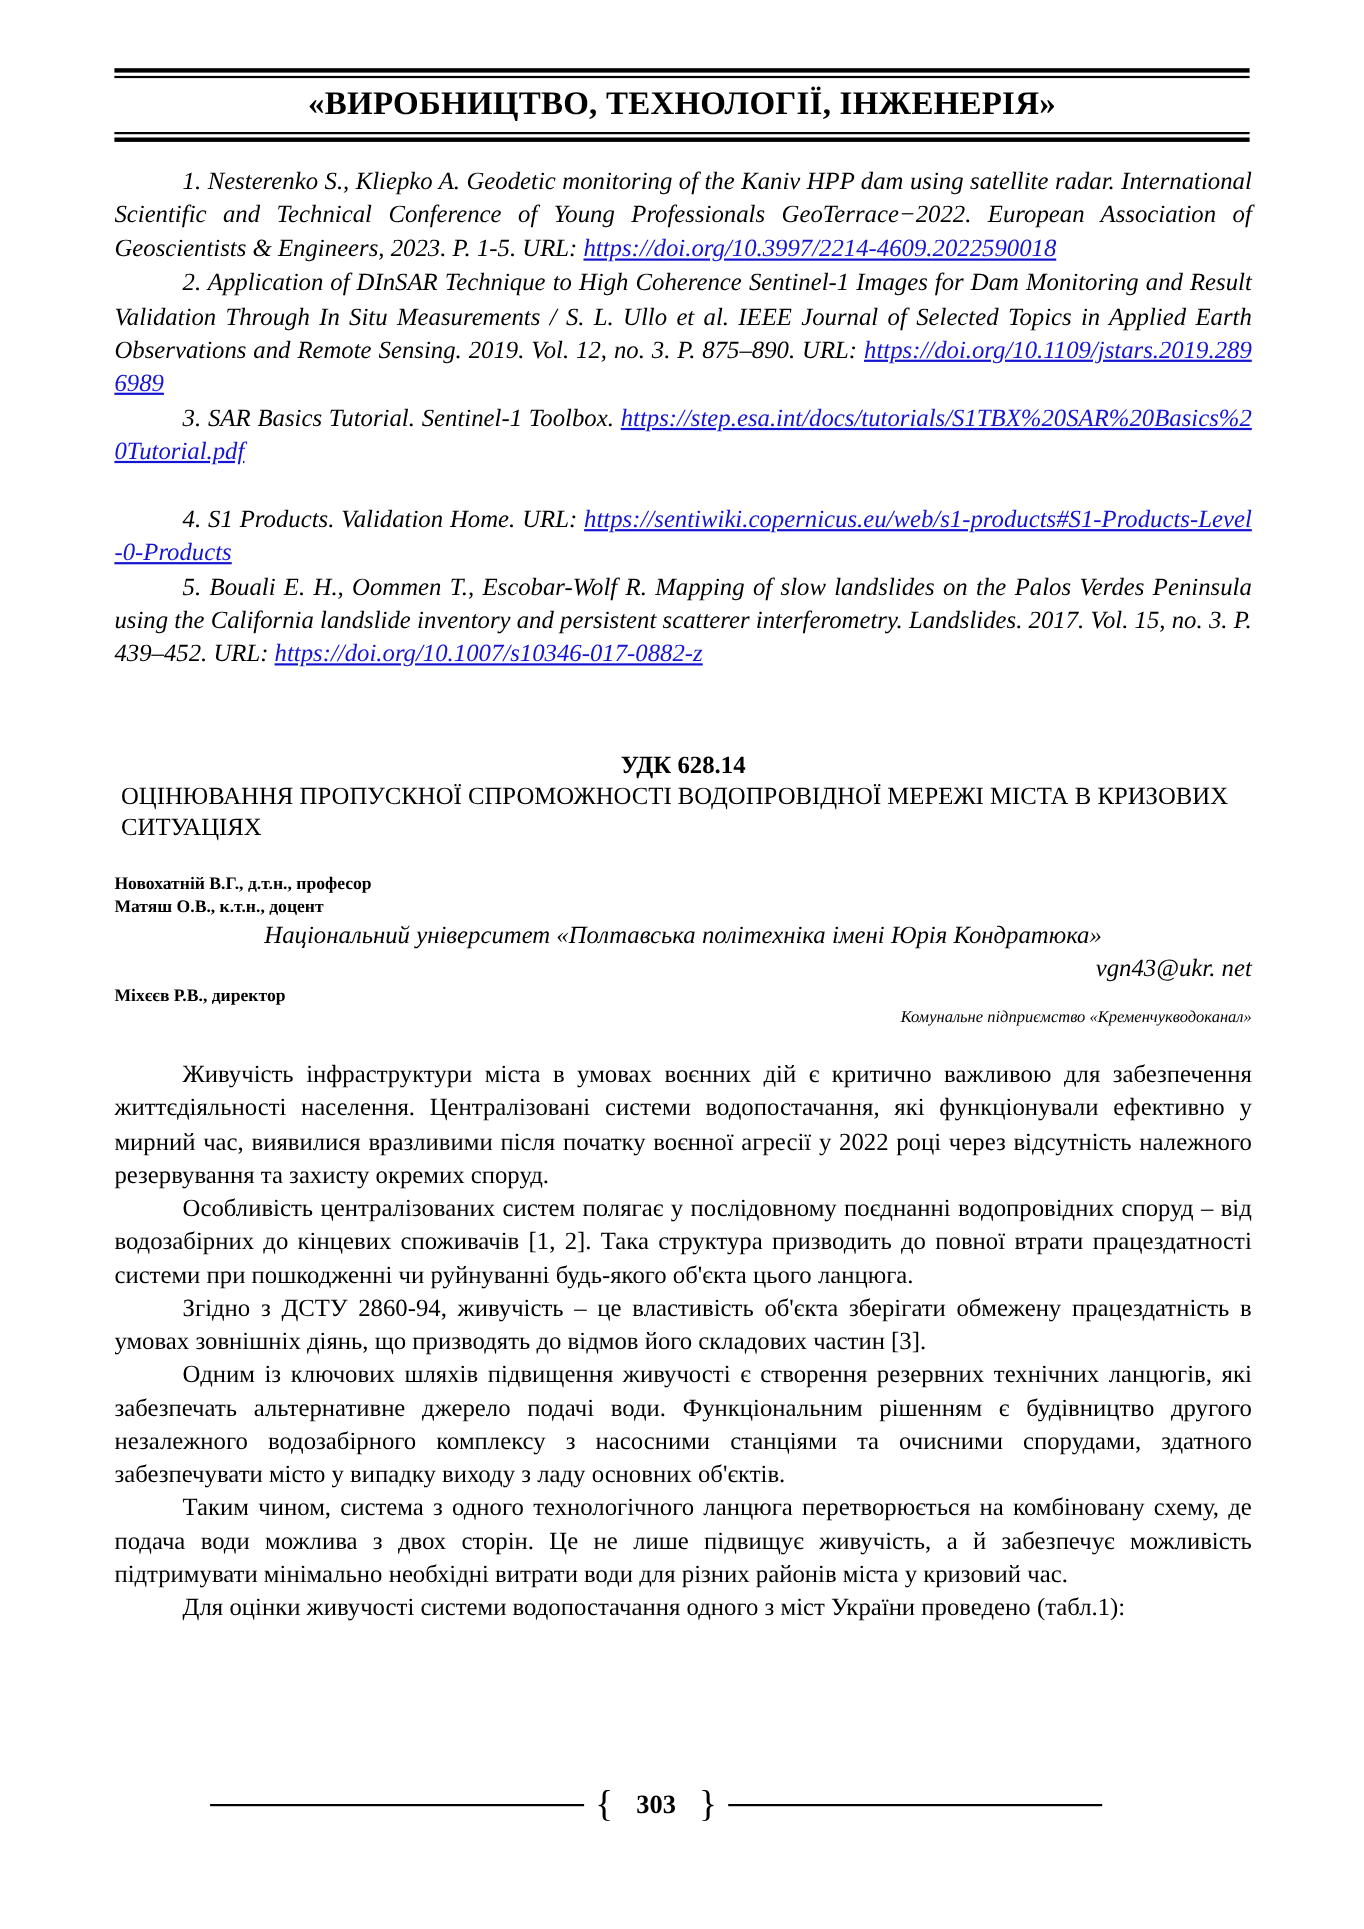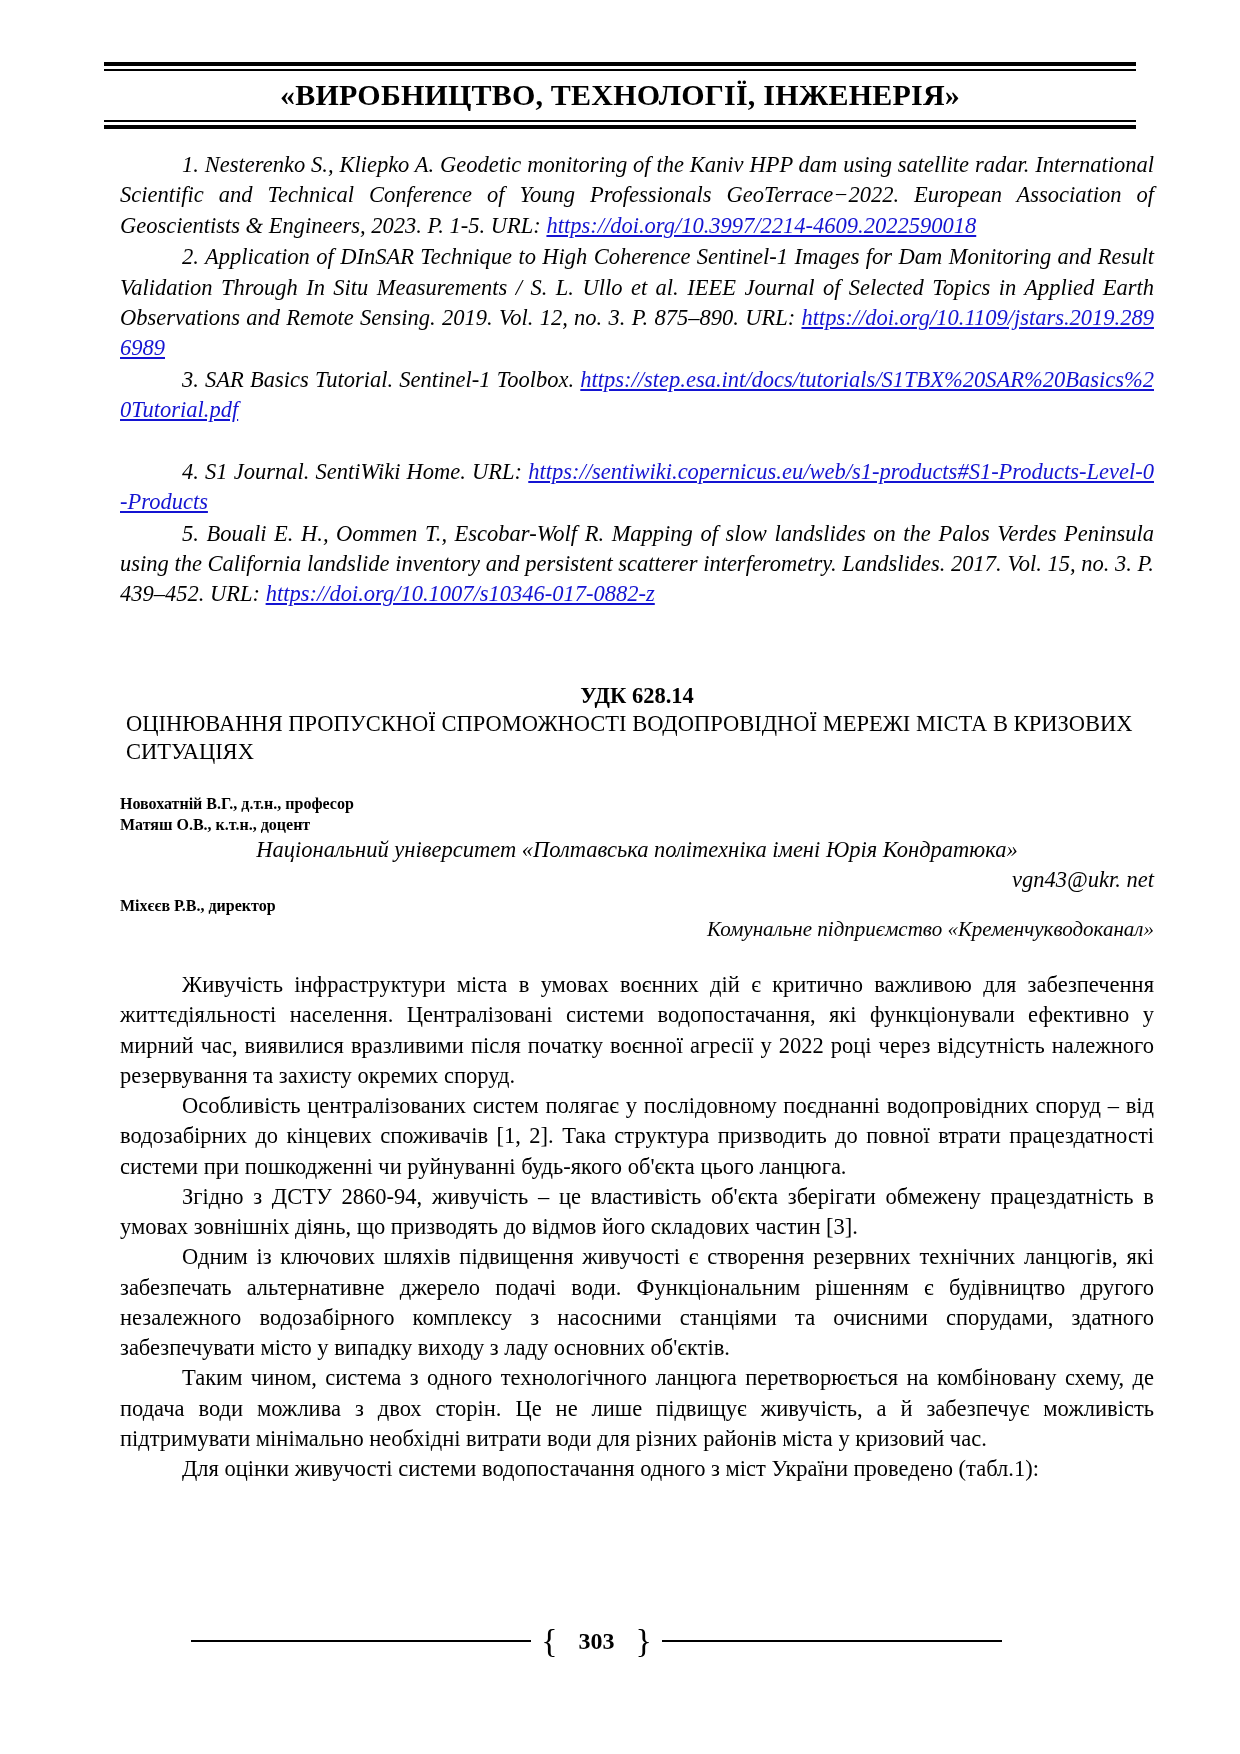--- a/index.html
+++ b/index.html
@@ -48,21 +48,21 @@
     font-size: 30px;
     font-weight: bold;
     letter-spacing: 0.2px;
     padding: 7px 0 8px 0;
     font-family: "Liberation Serif", "DejaVu Serif", serif;
   }
 
   
   .content {
     position: absolute;
-    left: 120px;
+    left: 104px;
     top: 150px;
     width: 1034px;
   }
 
   
   .ref {
     font-style: italic;
     font-size: 22.5px;
     line-height: 1.35;
     text-align: justify;
@@ -109,21 +109,21 @@
 
   .author-line {
     text-align: left;
     font-weight: bold;
     font-size: 16px;
     line-height: 1.33;
   }
   .affil-line {
     text-align: right;
     font-style: italic;
-    font-size: 21px;
+    font-size: 15px;
     line-height: 1.33;
   }
   .affil-center {
     text-align: center;
     font-style: italic;
     font-size: 22.5px;
     line-height: 1.33;
   }
   .email-line {
     text-align: right;
@@ -186,21 +186,21 @@
   <div class="content">
 
     <div>
 
       <p class="ref"><span>1.</span><span> Nesterenko S., Kliepko A. Geodetic monitoring of the Kaniv HPP dam using satellite radar. International Scientific and Technical Conference of Young Professionals GeoTerrace−2022. European Association of Geoscientists &amp; Engineers, 2023. P. 1-5. URL: </span><a class="lnk" href="#">https://doi.org/10.3997/2214-4609.2022590018</a></p>
 
       <p class="ref"><span>2.</span><span> Application of DInSAR Technique to High Coherence Sentinel-1 Images for Dam Monitoring and Result Validation Through In Situ Measurements / S. L. Ullo et al. IEEE Journal of Selected Topics in Applied Earth Observations and Remote Sensing. 2019. Vol. 12, no. 3. P. 875–890. URL: </span><a class="lnk" href="#">https://doi.org/10.1109/jstars.2019.2896989</a></p>
 
       <p class="ref spread"><span>3.</span><span> SAR Basics Tutorial. Sentinel-1 Toolbox. </span><a class="lnk" href="#">https://step.esa.int/docs/tutorials/S1TBX%20SAR%20Basics%20Tutorial.pdf</a></p>
 
-      <p class="ref"><span>4.</span><span> S1 Journal. SentiWiki Home. URL: </span><a class="lnk" href="#">https://sentiwiki.copernicus.eu/web/s1-products#S1-Products-Level-0-Products</a></p>
+      <p class="ref"><span>4.</span><span> S1 Products. Validation Home. URL: </span><a class="lnk" href="#">https://sentiwiki.copernicus.eu/web/s1-products#S1-Products-Level-0-Products</a></p>
 
       <p class="ref"><span>5.</span><span> Bouali E. H., Oommen T., Escobar-Wolf R. Mapping of slow landslides on the Palos Verdes Peninsula using the California landslide inventory and persistent scatterer interferometry. Landslides. 2017. Vol. 15, no. 3. P. 439–452. URL: </span><a class="lnk" href="#">https://doi.org/10.1007/s10346-017-0882-z</a></p>
 
     </div>
 
     <div class="spacer-lg"></div>
     <div class="spacer-md"></div>
 
     <div>
       <p class="udk">УДК 628.14</p>

